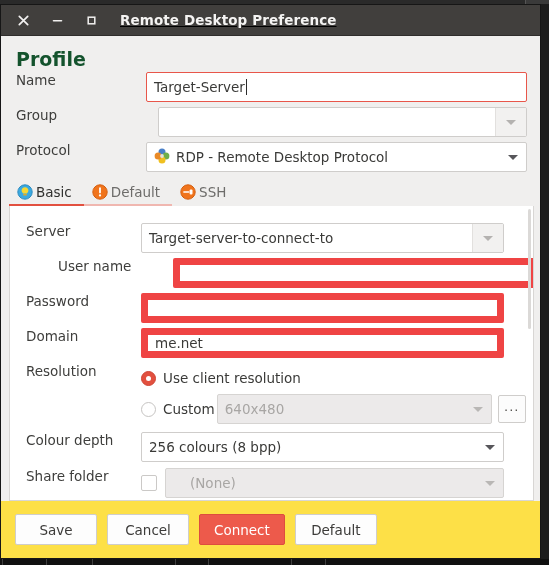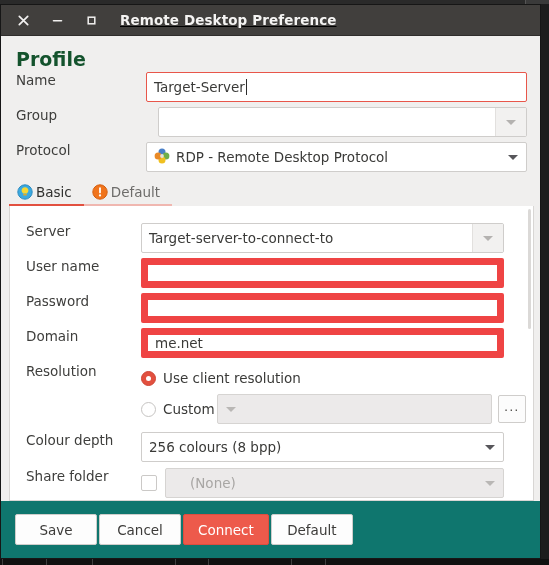--- a/index.html
+++ b/index.html
@@ -349,22 +349,22 @@
   
   .buttonbar {
     position: absolute;
     left: 0;
     right: 0;
     bottom: 0;
     height: 57px;
     display: flex;
     align-items: center;
     padding-left: 14px;
-    gap: 2px;
-    background: #0f766e;
+    gap: 10px;
+    background: #fde047;
   }
   .btn {
     min-width: 82px;
     height: 31px;
     box-sizing: border-box;
     border: 1px solid #cfcdcb;
     border-radius: 2px;
     background: #fdfdfd;
     color: #3c3b39;
     font-size: 13.5px;
@@ -493,38 +493,50 @@
               <circle cx="8" cy="8" r="7.2" fill="#f0741c"></circle>
               <circle cx="8" cy="8" r="7.2" fill="none" stroke="#d45f10" stroke-width="1"></circle>
               <rect x="7.1" y="3.3" width="1.8" height="6" rx="0.9" fill="#ffffff"></rect>
               <circle cx="8" cy="11.4" r="1.15" fill="#ffffff"></circle>
             </svg>
           </span>
           <span>Default</span>
           <span class="underline"></span>
         </div>
 
+        <div class="tab">
+          <span class="tabicon">
+            <svg width="16" height="16" viewBox="0 0 16 16" aria-hidden="true">
+              <circle cx="8" cy="8" r="7.2" fill="#f0741c"></circle>
+              <circle cx="8" cy="8" r="7.2" fill="none" stroke="#d45f10" stroke-width="1"></circle>
+              <rect x="3.1" y="7.15" width="6.4" height="1.7" rx="0.8" fill="#ffffff"></rect>
+              <rect x="9.6" y="5.4" width="2.9" height="5.2" rx="1" fill="#ffffff"></rect>
+            </svg>
+          </span>
+          <span>SSH</span>
+          <span class="underline"></span>
+        </div>
 
       </div>
 
       <div class="tabpage">
 
         <div class="frow" style="top:17px;">
           <div class="lbl">Server</div>
           <div class="ctl">
             <div class="combo">
               <div class="val">Target-server-to-connect-to</div>
               <div class="arrowbox">
                   <span class="tri light"></span>
                 </div>
             </div>
           </div>
         </div>
 
-        <div class="frow" style="top:52px;">
+        <div class="frow" style="top:52px;margin-left:32px;">
           <div class="lbl">User name</div>
           <div class="ctl">
             <div class="input" placeholder="">
               <span></span>
             </div>
           </div>
         </div>
 
         <div class="frow" style="top:87px;">
           <div class="lbl">Password</div>
@@ -555,20 +567,21 @@
         </div>
 
         <div class="frow" style="top:188px;">
           <div class="lbl"></div>
           <div class="ctl">
             <div class="radio-row" style="">
               <span class="radio"></span>
               <span class="radio-label">Custom</span>
             </div>
             <div class="combo disabled" style="margin-left:2px;width:275px;flex:none;">
+              <div class="val">640x480</div>
               <div class="arrowbox">
                   <span class="tri dim"></span>
                 </div>
             </div>
             <div class="dotsbtn">...</div>
           </div>
         </div>
 
         <div class="frow" style="top:226px;">
           <div class="lbl">Colour depth</div>

